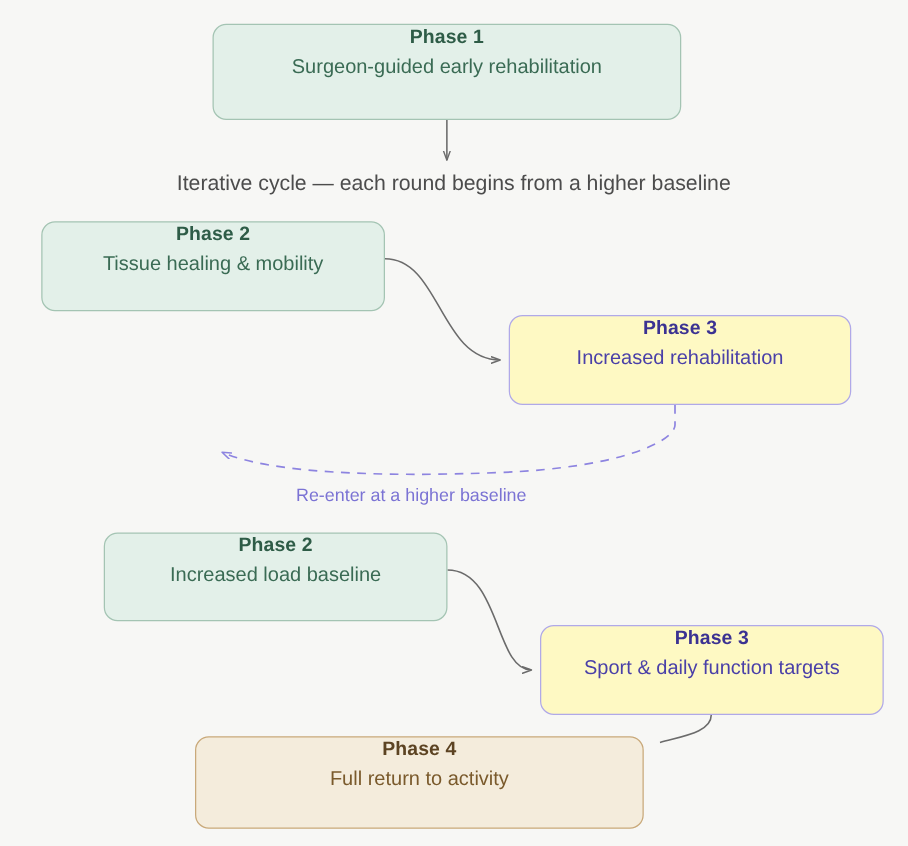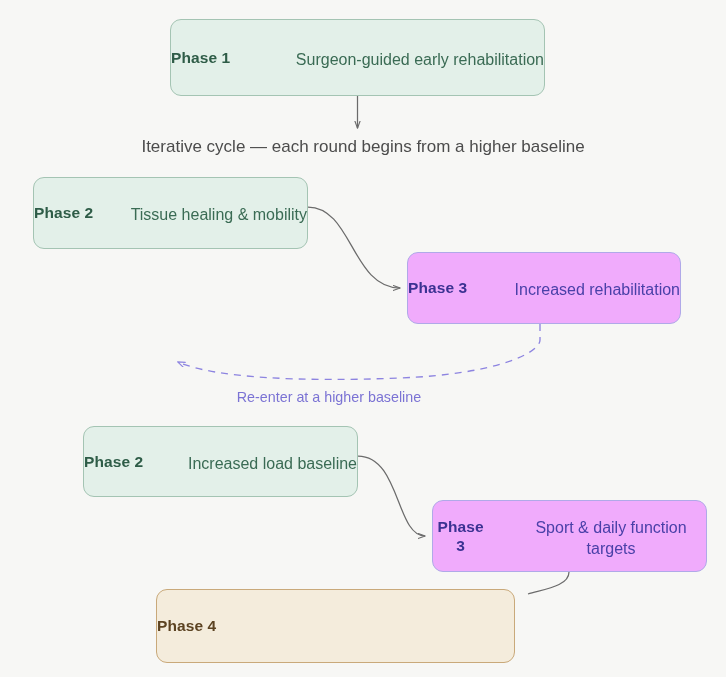--- a/index.html
+++ b/index.html
@@ -24,23 +24,23 @@
     width: 726px;
     height: 677px;
   }
   .node {
     position: absolute;
     box-sizing: border-box;
     border-radius: 11px;
     border-style: solid;
     border-width: 1.4px;
     display: flex;
-    flex-direction: row;
+    flex-direction: column;
     align-items: center;
-    justify-content: space-between;
+    justify-content: flex-start;
     text-align: center;
     z-index: 2;
   }
   .node .title {
     font-size: 15.5px;
     font-weight: bold;
     letter-spacing: 0.1px;
     line-height: 1.25;
   }
   .node .subtitle {
@@ -50,23 +50,22 @@
     margin-top: 5px;
   }
   .node.green {
     background: #e3f0e9;
     border-color: #a4c4b3;
   }
   .node.green .title { color: #2e5c47; }
   .node.green .subtitle { color: #3a6b54; }
 
   .node.purple {
-    background: #f0abfc;
+    background: #fef9c3;
     border-color: #b0a9e8;
-    gap: 28px;
   }
   .node.purple .title { color: #3b3292; }
   .node.purple .subtitle { color: #4a40a8; }
 
   .node.cream {
     background: #f4ecdc;
     border-color: #c9a97a;
   }
   .node.cream .title { color: #5c4322; }
   .node.cream .subtitle { color: #7a5a2c; }
@@ -147,15 +146,16 @@
     <div class="subtitle">Increased load baseline</div>
   </div>
 
   <div class="node purple" id="node-phase3-b">
     <div class="title">Phase 3</div>
     <div class="subtitle">Sport &amp; daily function targets</div>
   </div>
 
   <div class="node cream" id="node-phase4">
     <div class="title">Phase 4</div>
+    <div class="subtitle">Full return to activity</div>
   </div>
 
 </div>
 
 </body></html>

